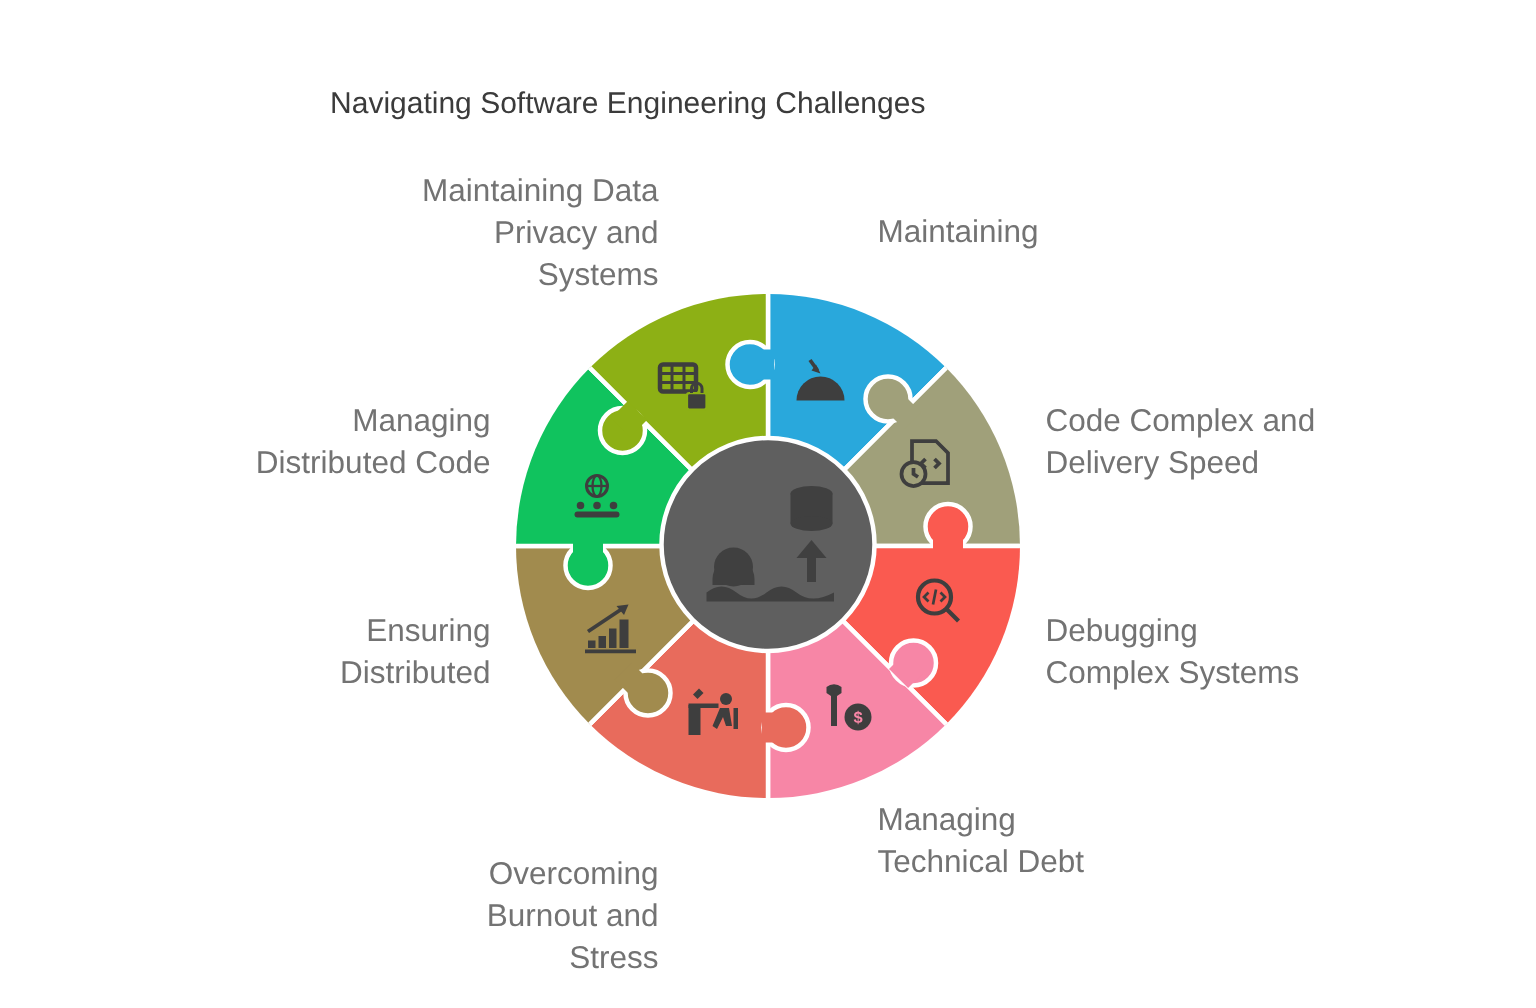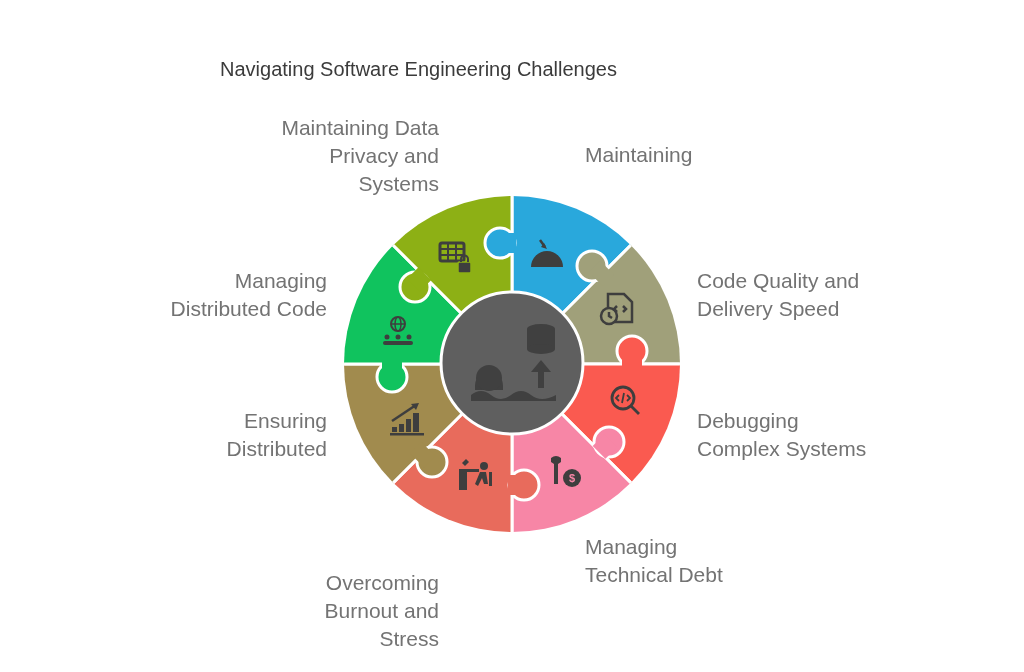--- a/index.html
+++ b/index.html
@@ -139,21 +139,21 @@
       <rect x="458" y="262" width="13" height="11" rx="1.5" stroke="#8db015" stroke-width="1.5"></rect>
       <path d="M461,262 v-3 a3.5,3.5 0 0 1 7,0 v3" fill="none" stroke-width="2"></path>
     </g>
   </g>
 </svg>
 
 <div class="label right" style="left:585px; top:141px;">
   <span>Maintaining</span>
 </div>
 <div class="label right" style="left:697px; top:267px;">
-  <span>Code Quality and</span>
+  <span>Code Complex and</span>
   <span>Delivery Speed</span>
 </div>
 <div class="label right" style="left:697px; top:407px;">
   <span>Debugging</span>
   <span>Complex Systems</span>
 </div>
 <div class="label right" style="left:585px; top:533px;">
   <span>Managing</span>
   <span>Technical Debt</span>
 </div>

